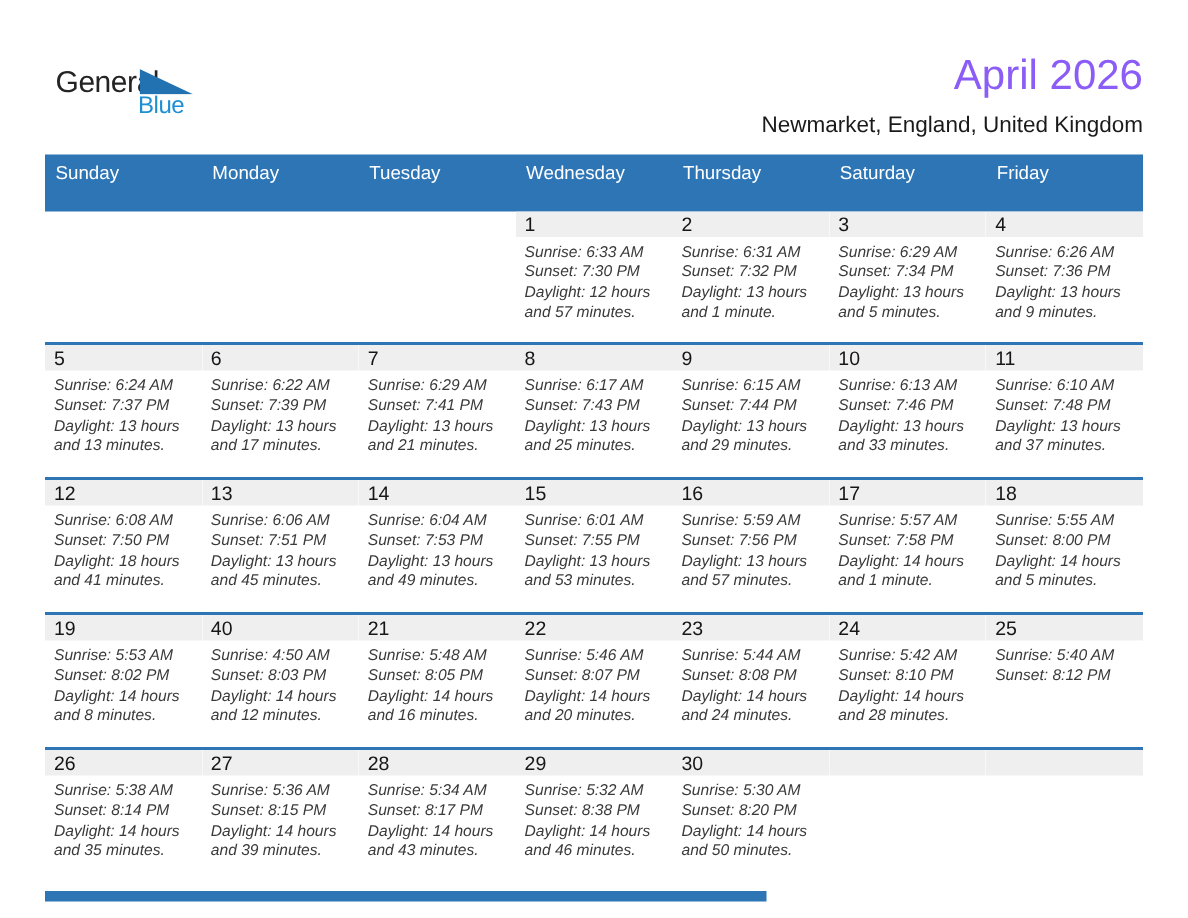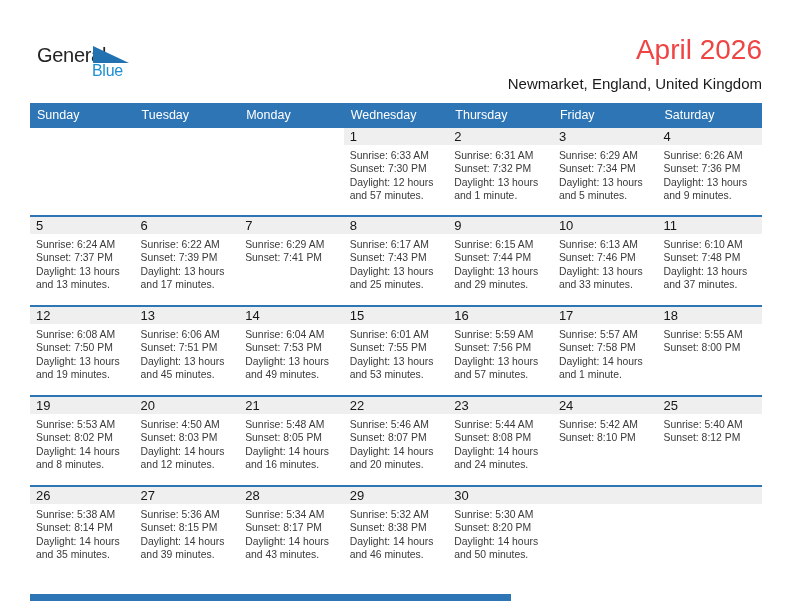--- a/index.html
+++ b/index.html
@@ -7,34 +7,34 @@
   .page { position:relative; width:792px; height:612px; background:#fff; overflow:hidden; }
 
   
   .logo { position:absolute; left:37px; top:44px; width:130px; height:42px; }
   .logo-general { position:absolute; left:0; top:0; font-size:20px; color:#242424; letter-spacing:-0.3px; }
   .logo-triangle { position:absolute; left:56px; top:2px; width:36px; height:17px;
                    background:var(--tri,#2272B2); clip-path:polygon(0 0, 100% 100%, 0 100%); }
   .logo-blue { position:absolute; left:55px; top:18px; font-size:16px; color:var(--logoblue,#1E8FD2); letter-spacing:-0.3px; }
 
   
-  .title { position:absolute; right:30px; top:34px; font-size:28px; color:#ef4444; }
+  .title { position:absolute; right:30px; top:34px; font-size:28px; color:#8b5cf6; }
   .subtitle { position:absolute; right:30px; top:75px; font-size:15px; color:#1a1a1a;margin-left:18px; }
 
   
   .calendar { position:absolute; left:30px; top:103px; width:732px; }
-  .week-head { display:flex; height:25px; background:var(--accent,#2E75B6); }
+  .week-head { display:flex; height:38px; background:var(--accent,#2E75B6); }
   .hcell { flex:1; color:#fff; font-size:12.5px; line-height:25px; padding-left:7px;
            white-space:nowrap; overflow:hidden; }
   .week-row { display:flex; height:90px; box-sizing:border-box; border-top:2px solid var(--accent,#2E75B6); }
   .week-row.first { height:87px; border-top:none; }
   .cell { flex:1; overflow:hidden; }
   .band { height:17px; background:var(--band,#EFEFEF); font-size:13px; line-height:17px;
           color:#161616; padding-left:6px; }
-  .info { padding:4px 4px 0 6px; font-size:10.4px; line-height:13.4px; color:#3a3a3a; }
+  .info { padding:4px 4px 0 6px; font-size:10.4px; line-height:13.4px; color:#3a3a3a;font-style:italic; }
   .line { white-space:normal; }
 
   
   .footer-bar { position:absolute; left:30px; top:594px; width:481px; height:7px;
                 background:var(--accent,#2E75B6); }
 </style>
 </head>
 <body>
 
 <div class="page">
@@ -44,26 +44,26 @@
     <span class="logo-triangle"></span>
     <span class="logo-blue">Blue</span>
   </div>
 
   <div class="title">April 2026</div>
   <div class="subtitle">Newmarket, England, United Kingdom</div>
 
   <div class="calendar">
     <div class="week-head">
       <div class="hcell">Sunday</div>
+      <div class="hcell">Monday</div>
       <div class="hcell">Tuesday</div>
-      <div class="hcell">Monday</div>
       <div class="hcell">Wednesday</div>
       <div class="hcell">Thursday</div>
+      <div class="hcell">Saturday</div>
       <div class="hcell">Friday</div>
-      <div class="hcell">Saturday</div>
     </div>
     <div>
         <div class="week-row first">
           <div class="cell"></div>
           <div class="cell"></div>
           <div class="cell"></div>
           <div class="cell">
             <div class="band"><span>1</span></div>
             <div class="info">
               <div class="line"><span>Sunrise:</span> <span>6:33 AM</span></div>
@@ -111,20 +111,21 @@
               <div class="line"><span>Sunrise:</span> <span>6:22 AM</span></div>
               <div class="line"><span>Sunset:</span> <span>7:39 PM</span></div>
               <div class="line"><span>Daylight:</span> <span>13 hours and 17 minutes.</span></div>
             </div>
           </div>
           <div class="cell">
             <div class="band"><span>7</span></div>
             <div class="info">
               <div class="line"><span>Sunrise:</span> <span>6:29 AM</span></div>
               <div class="line"><span>Sunset:</span> <span>7:41 PM</span></div>
+              <div class="line"><span>Daylight:</span> <span>13 hours and 21 minutes.</span></div>
             </div>
           </div>
           <div class="cell">
             <div class="band"><span>8</span></div>
             <div class="info">
               <div class="line"><span>Sunrise:</span> <span>6:17 AM</span></div>
               <div class="line"><span>Sunset:</span> <span>7:43 PM</span></div>
               <div class="line"><span>Daylight:</span> <span>13 hours and 25 minutes.</span></div>
             </div>
           </div>
@@ -152,21 +153,21 @@
               <div class="line"><span>Daylight:</span> <span>13 hours and 37 minutes.</span></div>
             </div>
           </div>
         </div>
         <div class="week-row">
           <div class="cell">
             <div class="band"><span>12</span></div>
             <div class="info">
               <div class="line"><span>Sunrise:</span> <span>6:08 AM</span></div>
               <div class="line"><span>Sunset:</span> <span>7:50 PM</span></div>
-              <div class="line"><span>Daylight:</span> <span>13 hours and 19 minutes.</span></div>
+              <div class="line"><span>Daylight:</span> <span>18 hours and 41 minutes.</span></div>
             </div>
           </div>
           <div class="cell">
             <div class="band"><span>13</span></div>
             <div class="info">
               <div class="line"><span>Sunrise:</span> <span>6:06 AM</span></div>
               <div class="line"><span>Sunset:</span> <span>7:51 PM</span></div>
               <div class="line"><span>Daylight:</span> <span>13 hours and 45 minutes.</span></div>
             </div>
           </div>
@@ -200,34 +201,35 @@
               <div class="line"><span>Sunrise:</span> <span>5:57 AM</span></div>
               <div class="line"><span>Sunset:</span> <span>7:58 PM</span></div>
               <div class="line"><span>Daylight:</span> <span>14 hours and 1 minute.</span></div>
             </div>
           </div>
           <div class="cell">
             <div class="band"><span>18</span></div>
             <div class="info">
               <div class="line"><span>Sunrise:</span> <span>5:55 AM</span></div>
               <div class="line"><span>Sunset:</span> <span>8:00 PM</span></div>
+              <div class="line"><span>Daylight:</span> <span>14 hours and 5 minutes.</span></div>
             </div>
           </div>
         </div>
         <div class="week-row">
           <div class="cell">
             <div class="band"><span>19</span></div>
             <div class="info">
               <div class="line"><span>Sunrise:</span> <span>5:53 AM</span></div>
               <div class="line"><span>Sunset:</span> <span>8:02 PM</span></div>
               <div class="line"><span>Daylight:</span> <span>14 hours and 8 minutes.</span></div>
             </div>
           </div>
           <div class="cell">
-            <div class="band"><span>20</span></div>
+            <div class="band"><span>40</span></div>
             <div class="info">
               <div class="line"><span>Sunrise:</span> <span>4:50 AM</span></div>
               <div class="line"><span>Sunset:</span> <span>8:03 PM</span></div>
               <div class="line"><span>Daylight:</span> <span>14 hours and 12 minutes.</span></div>
             </div>
           </div>
           <div class="cell">
             <div class="band"><span>21</span></div>
             <div class="info">
               <div class="line"><span>Sunrise:</span> <span>5:48 AM</span></div>
@@ -249,20 +251,21 @@
               <div class="line"><span>Sunrise:</span> <span>5:44 AM</span></div>
               <div class="line"><span>Sunset:</span> <span>8:08 PM</span></div>
               <div class="line"><span>Daylight:</span> <span>14 hours and 24 minutes.</span></div>
             </div>
           </div>
           <div class="cell">
             <div class="band"><span>24</span></div>
             <div class="info">
               <div class="line"><span>Sunrise:</span> <span>5:42 AM</span></div>
               <div class="line"><span>Sunset:</span> <span>8:10 PM</span></div>
+              <div class="line"><span>Daylight:</span> <span>14 hours and 28 minutes.</span></div>
             </div>
           </div>
           <div class="cell">
             <div class="band"><span>25</span></div>
             <div class="info">
               <div class="line"><span>Sunrise:</span> <span>5:40 AM</span></div>
               <div class="line"><span>Sunset:</span> <span>8:12 PM</span></div>
             </div>
           </div>
         </div>

